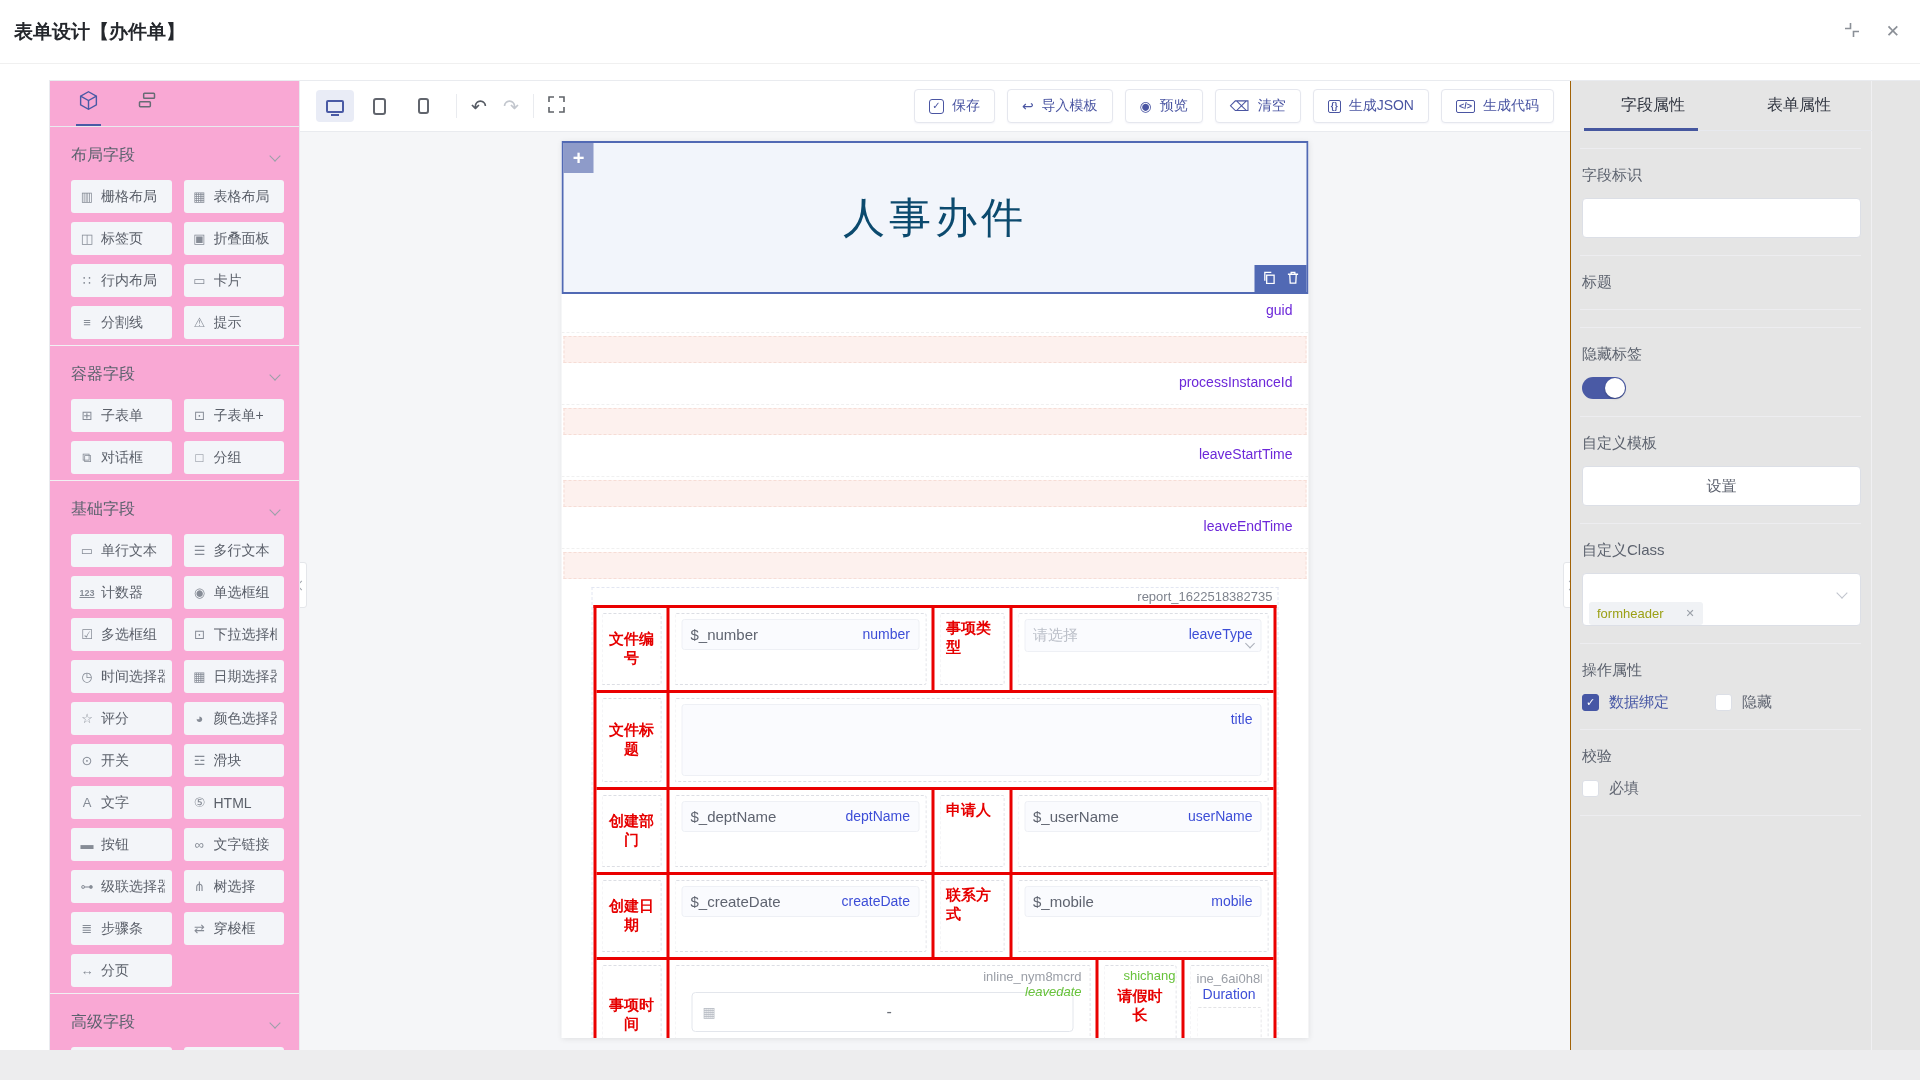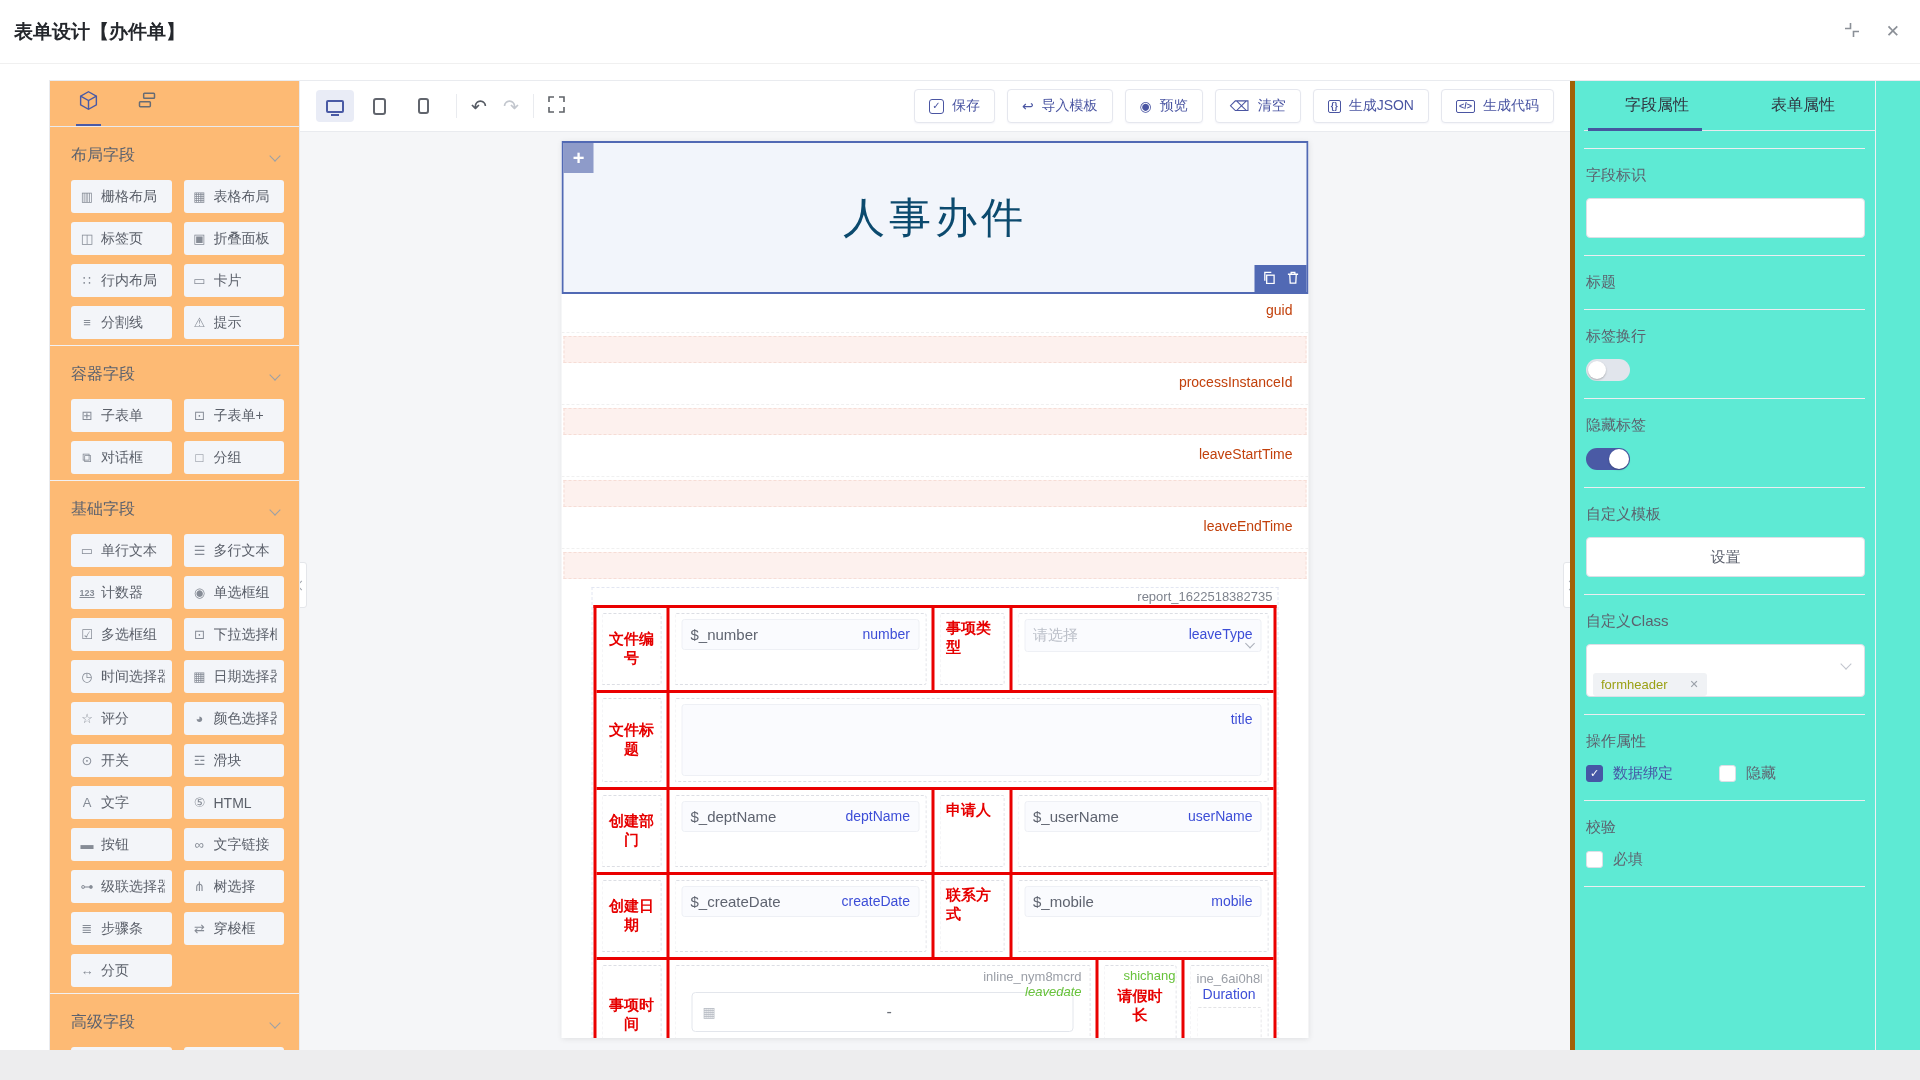--- a/index.html
+++ b/index.html
@@ -11,21 +11,21 @@
     border-bottom:1px solid #f0f0f0; display:flex; align-items:center; justify-content:space-between; padding:0 20px 0 14px; }
   .tb-title { font-size:19px; font-weight:700; color:#24272c; }
   .tb-ctrls { display:flex; align-items:center; gap:26px; color:#8b9097; }
   .tb-ctrls .x { font-size:17px; }
 
   
   .workspace { position:absolute; top:80px; left:49px; right:0; bottom:30px; display:flex; border-top:1px solid #e9ebef; }
   .bottom-strip { position:absolute; left:0; bottom:0; width:1920px; height:30px; background:#ededee; }
 
   
-  .left-panel { width:251px; flex:none; background:#fdba74; border-left:1px solid #e9ebef; border-right:1px solid #e9ebef; overflow:hidden; }
+  .left-panel { width:251px; flex:none; background:#f9a8d4; border-left:1px solid #e9ebef; border-right:1px solid #e9ebef; overflow:hidden; }
   .lp-tabs { height:46px; border-bottom:1px solid #e9ebef; display:flex; align-items:flex-end; gap:34px; padding-left:26px; }
   .lp-tab { height:46px; display:flex; align-items:center; border-bottom:2px solid transparent; padding:0 2px; }
   .lp-tab.active { border-bottom-color:#4a5aa5; }
   .lp-sec { padding:18px 15px 6px 21px; }
   .lp-sec + .lp-sec { border-top:1px solid #f1f1f3; }
   .lp-sec-h { display:flex; align-items:center; justify-content:space-between; color:#5c626e; font-size:16px; margin-bottom:14px; }
   .chev { width:8px; height:8px; border-right:1.5px solid #9aa0a8; border-bottom:1.5px solid #9aa0a8; transform:rotate(45deg); margin-right:5px; }
   .chips { display:grid; grid-template-columns:1fr 1fr; gap:9px 12px; }
   .chip { height:33px; background:#f3f5f9; border-radius:3px; display:flex; align-items:center; padding:0 7px; font-size:14px; color:#5a5f69; white-space:nowrap; overflow:hidden; cursor:grab; }
   .chip .ci { flex:none; min-width:18px; margin-right:5px; color:#868c96; font-size:13px; text-align:center; }
@@ -57,21 +57,21 @@
 
   
   .hdr-block { position:relative; height:153px; border:2px solid #5169b4; background:#f2f5fb; display:flex; align-items:center; justify-content:center; }
   .hdr-title { font-family:"Liberation Serif","DejaVu Serif",serif; font-size:42px; color:#0c4a6e; letter-spacing:4px; }
   .drag-handle { position:absolute; top:0; left:0; width:30px; height:30px; background:rgba(124,139,192,.85); color:#fff;
     display:flex; align-items:center; justify-content:center; font-size:20px; font-weight:700; }
   .sel-actions { position:absolute; right:0; bottom:0; width:52px; height:27px; background:#5169b4; display:flex; align-items:center; justify-content:center; gap:11px; }
 
   
   .hrow { position:relative; height:39px; border-bottom:1px dashed #f0f0f0; }
-  .hrow .fid { position:absolute; top:8px; right:16px; color:#c2410c; font-size:14px; }
+  .hrow .fid { position:absolute; top:8px; right:16px; color:#6d28d9; font-size:14px; }
   .prow { height:27px; margin:3px 2px; background:#fdf1ee; border:1px dashed #f6ddd6; }
 
   
   .twrap { margin:8px 30px 0; border:1px dashed #e2e6f2; border-bottom:none; padding:2px 1px 0; position:relative; }
   .report-id { text-align:right; padding-right:4px; color:#7e838d; font-size:13px; height:15px; line-height:13px; }
   .rtable { border:3px solid #ea0000; border-bottom:none; }
   .trow { display:flex; border-bottom:3px solid #ea0000; min-height:85px; align-items:stretch; }
   .tcell { padding:5px; min-width:0; }
   .tcell + .tcell { border-left:3px solid #ea0000; }
   .inner { height:100%; border:1px dashed #dcdee4; border-radius:2px; padding:5px 6px; position:relative; }
@@ -103,21 +103,21 @@
   
   .panel-toggle { position:absolute; top:430px; width:15px; height:46px; background:#fff; border:1px solid #e4e6ea;
     display:flex; align-items:center; justify-content:center; z-index:5; }
   .panel-toggle .pt-chev { width:7px; height:7px; border-right:1.5px solid #a0a5ad; border-bottom:1.5px solid #a0a5ad; }
   .toggle-left  { left:-8px; border-radius:3px; }
   .toggle-left .pt-chev  { transform:rotate(135deg); margin-left:3px; }
   .toggle-right { right:-8px; border-radius:3px; }
   .toggle-right .pt-chev { transform:rotate(-45deg); margin-right:3px; }
 
   
-  .right-panel { width:350px; flex:none; background:#5eead4; border-left:5px solid #a16207; overflow:hidden; }
+  .right-panel { width:350px; flex:none; background:#e5e5e5; border-left:1px solid #a16207; overflow:hidden; }
   .rp-inner { width:292px; margin-left:9px; border-right:1px solid #f0f0f2; min-height:100%; padding-bottom:40px; }
   .rp-tabs { height:50px; border-bottom:1px solid #e7e9ee; display:flex; margin-right:-1px; }
   .rp-tab { flex:1; display:flex; align-items:center; justify-content:center; font-size:16px; color:#303540; position:relative; }
   .rp-tab.active::after { content:""; position:absolute; left:4px; right:28px; bottom:-1px; height:3px; background:#46579f; }
   .prop { padding:17px 10px 0 2px; }
   .prop-label { font-size:15px; color:#5c626e; }
   .prop-ctl { margin-top:13px; }
   .prop-div { border-bottom:1px solid #ededf0; margin:17px 10px 0 0; }
   .type-tag { display:inline-block; border:1px solid #8f9cdb; color:#4a5ac2; font-size:13px; padding:4px 14px; border-radius:14px; background:#fff; }
   .inp { width:100%; height:40px; border:1px solid #dcdfe6; border-radius:4px; font-size:15px; color:#5f6470; padding:0 12px; background:#fff; outline:none; font-family:inherit; }
@@ -605,28 +605,20 @@
         <div class="prop-label">字段标识</div>
         <div class="prop-ctl"><input class="inp" value="" style=""></div>
       </div>
       <div class="prop-div"></div>
 
       <div class="prop">
         <div class="prop-label">标题</div>
       </div>
       <div class="prop-div"></div>
 
-      <div class="prop">
-        <div class="prop-label">标签换行</div>
-        <div class="prop-ctl">
-            <div class="toggle">
-              <div class="knob"></div>
-            </div>
-          </div>
-      </div>
       <div class="prop-div"></div>
 
       <div class="prop">
         <div class="prop-label">隐藏标签</div>
         <div class="prop-ctl">
             <div class="toggle on">
               <div class="knob"></div>
             </div>
           </div>
       </div>

